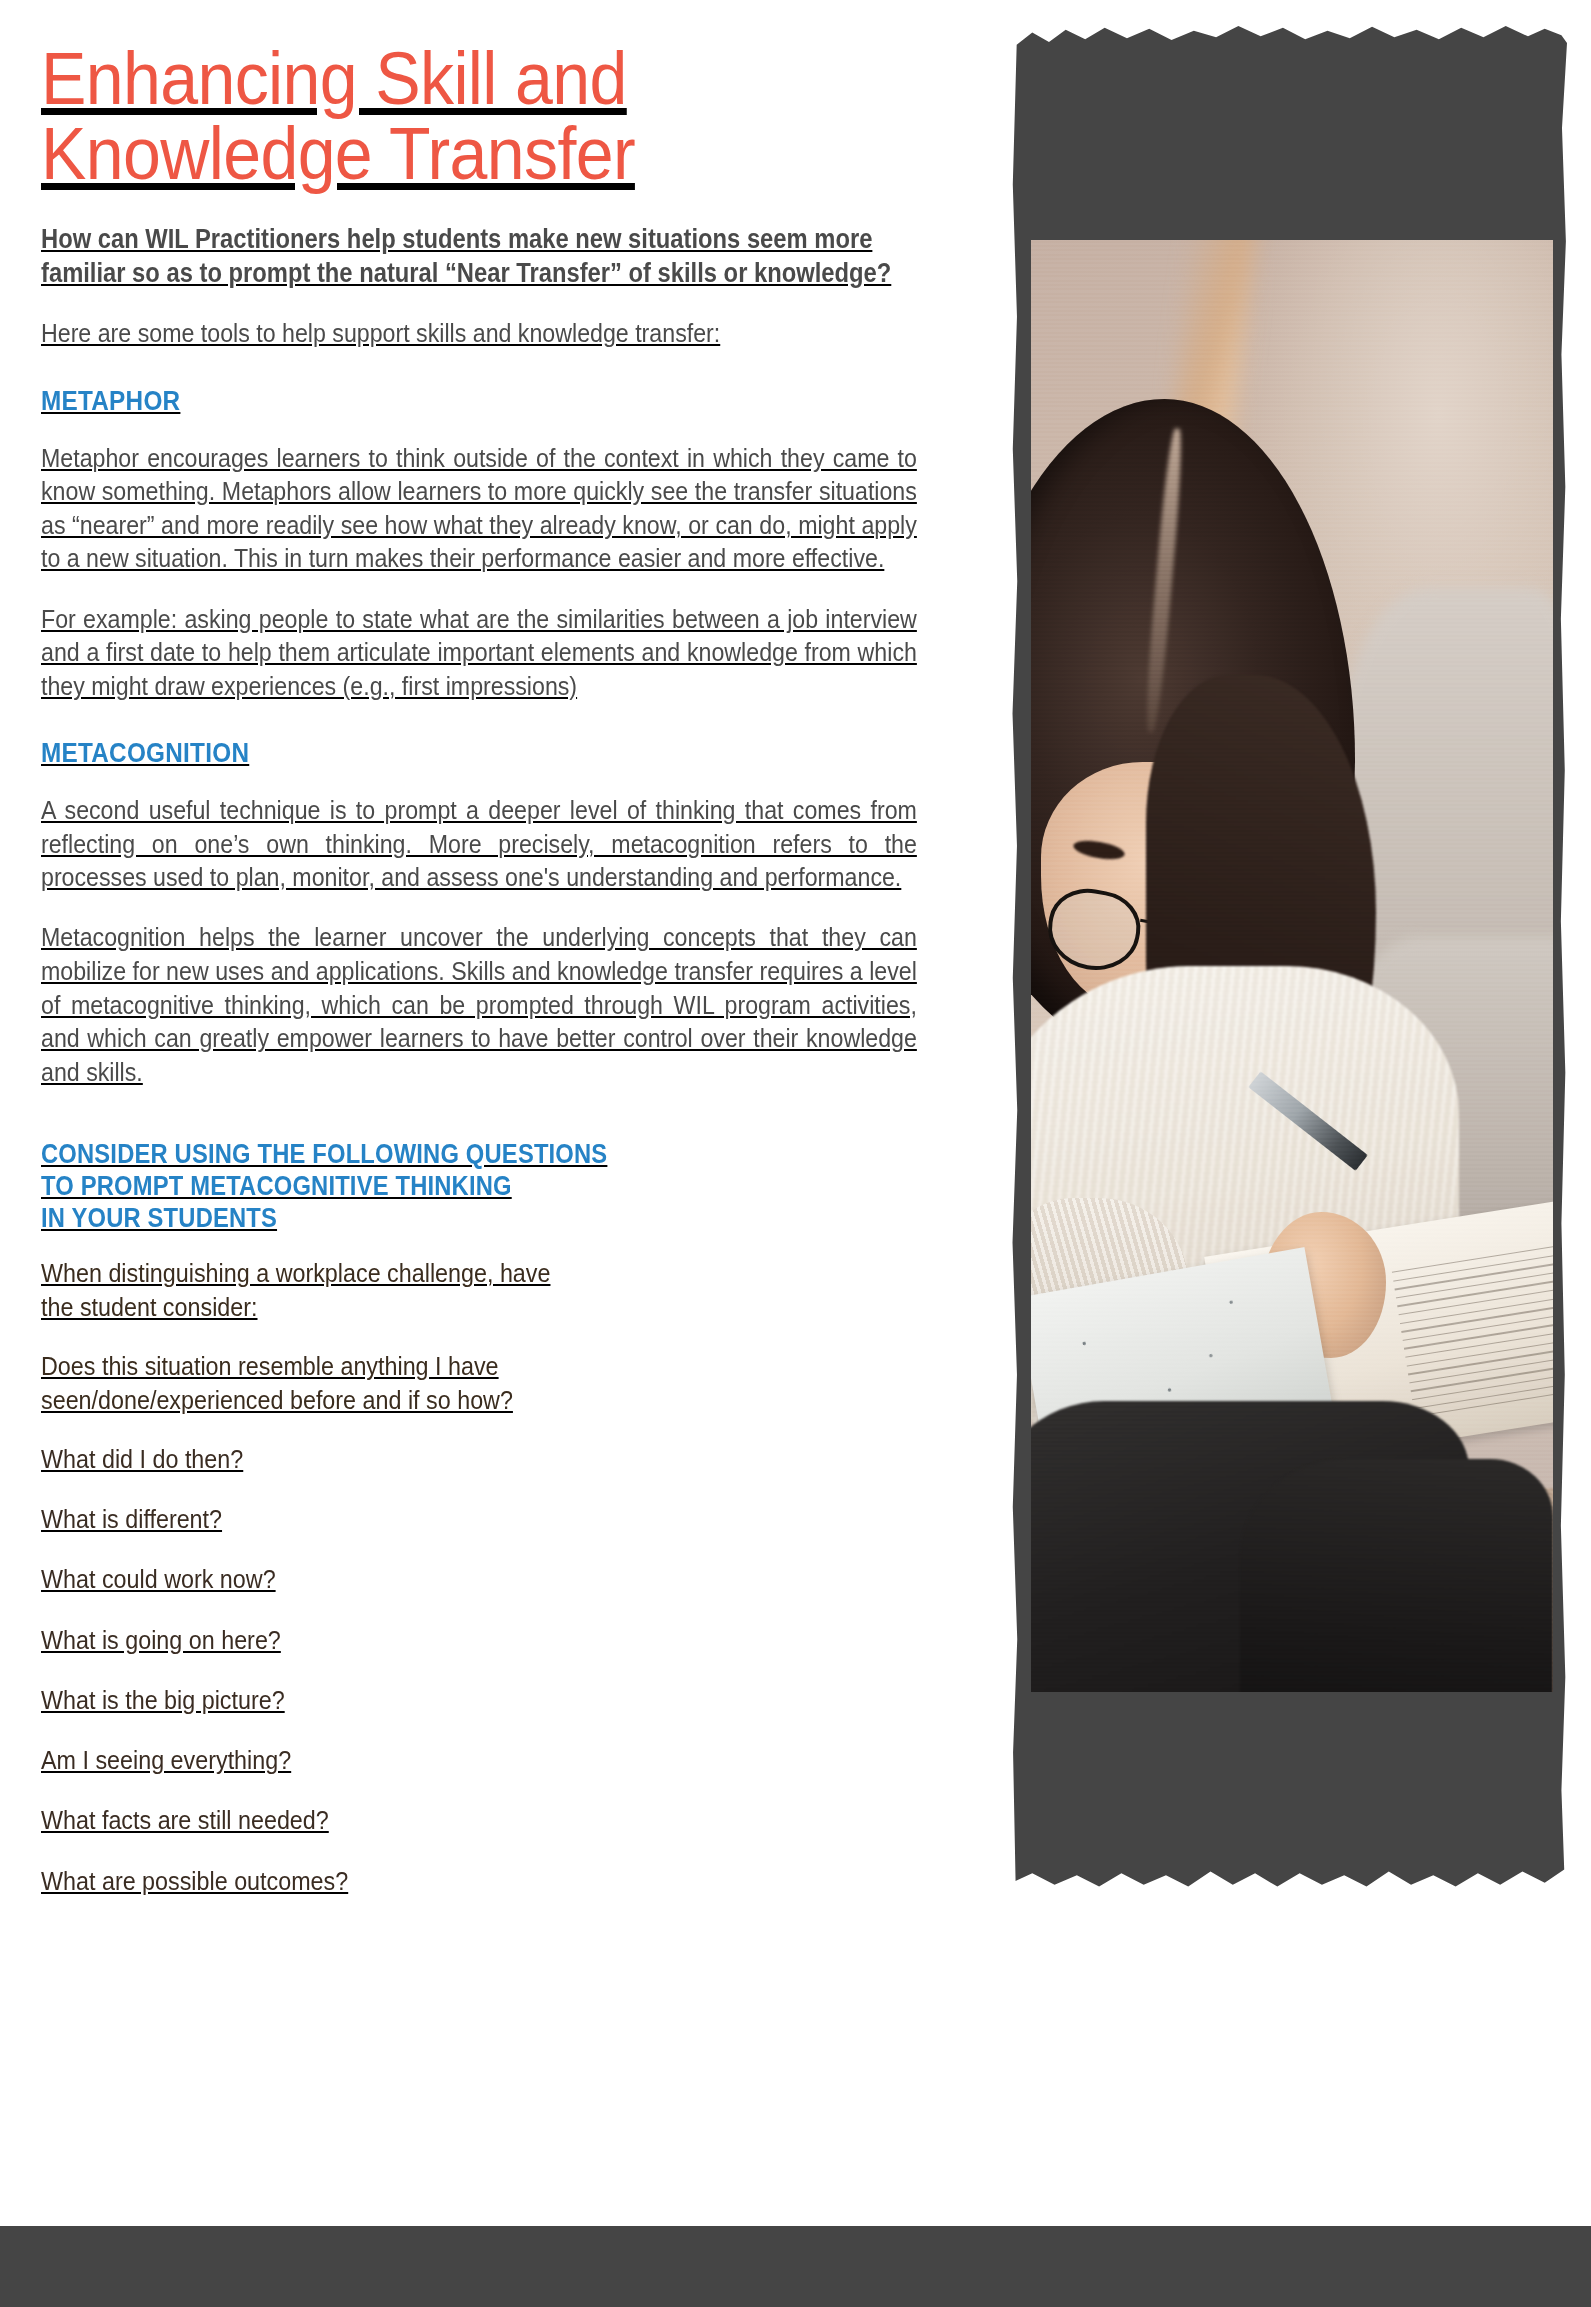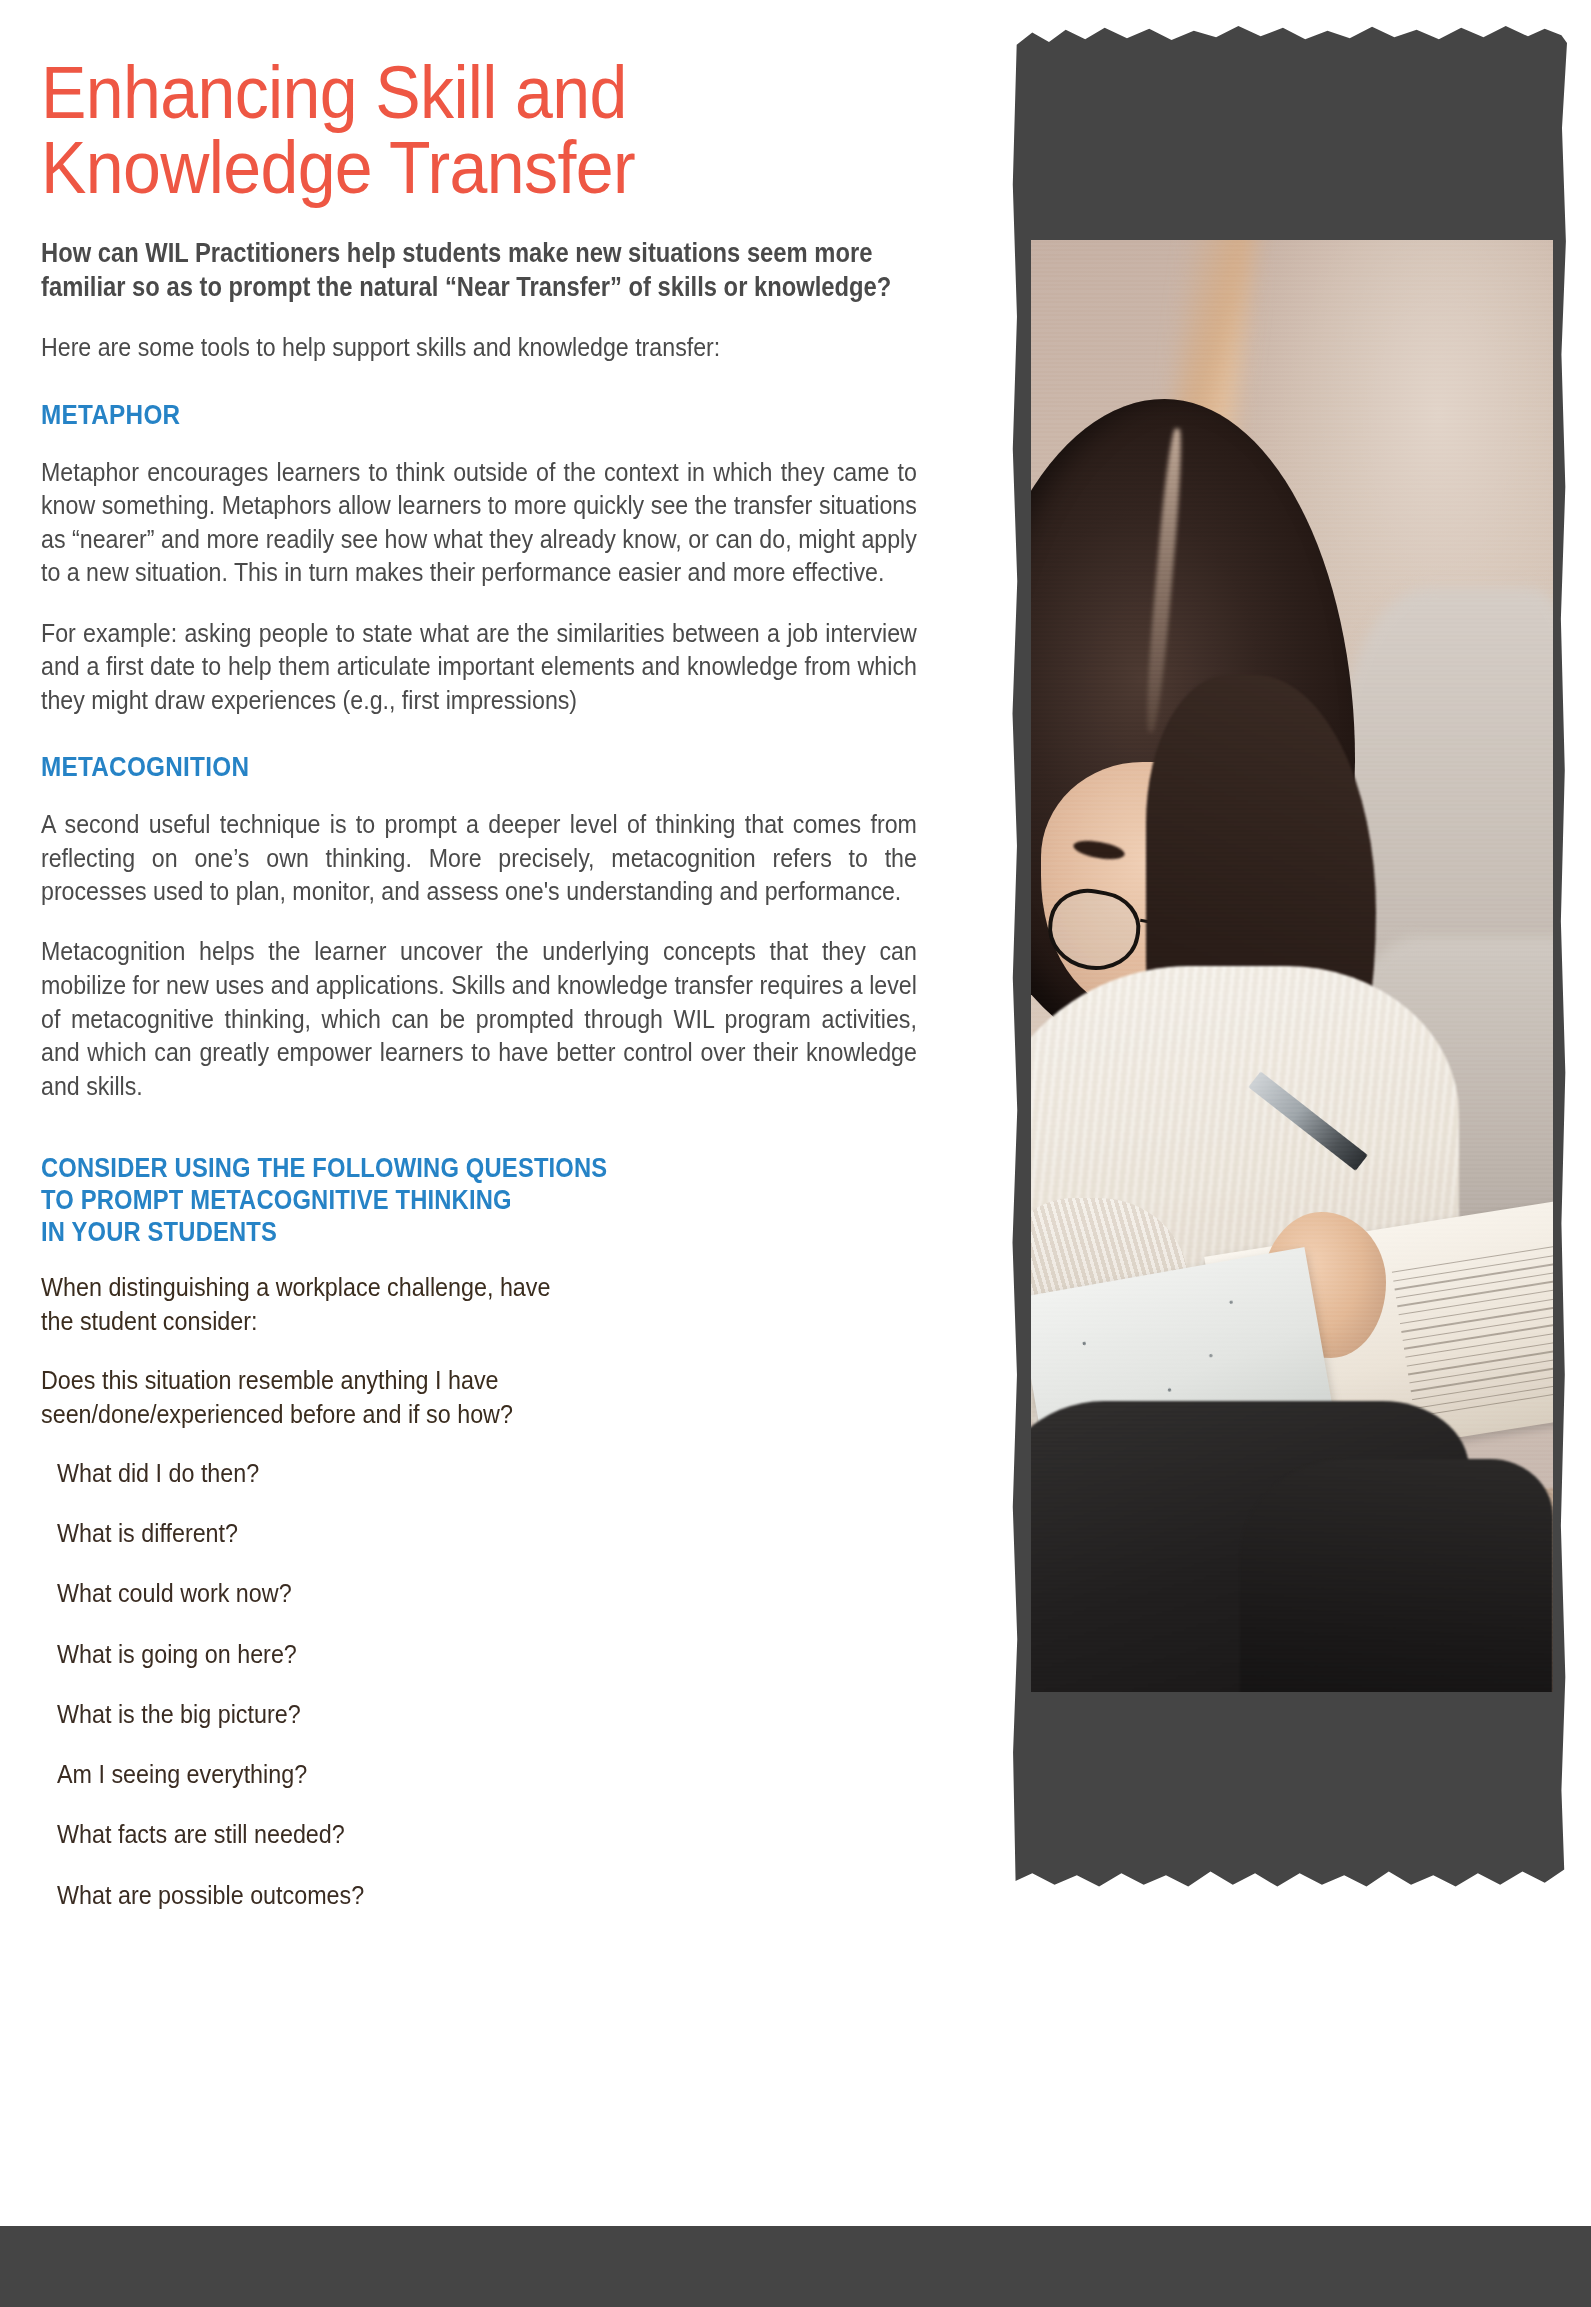--- a/index.html
+++ b/index.html
@@ -14,23 +14,24 @@
     position: relative;
     overflow: hidden;
     font-family: "Liberation Sans", sans-serif;
     -webkit-font-smoothing: antialiased;
   }
 
   
   #left-column {
     position: absolute;
     left: 41px;
-    top: 14px;
+    top: 0;
     width: 882px;
     height: 2227px;
+    text-decoration: underline;
   }
 
   #page-title {
     color: #ee5744;
     font-family: "Liberation Sans Narrow", "Liberation Sans", sans-serif;
     font-size: 74px;
     line-height: 1.02;
     letter-spacing: -0.7px;
     font-weight: 400;
     margin: 0;
@@ -93,21 +94,21 @@
     line-height: 1.26;
     margin-top: 22.5px;
     transform: scaleX(0.88);
     transform-origin: left top;
     width: 994px;
     white-space: pre-line;
   }
 
   #question-list {
     list-style: none;
-    margin: 16px;
+    margin: 0;
     padding: 0;
     margin-top: 22.5px;
   }
   #question-list li {
     color: #3a2c22;
     font-size: 26.5px;
     line-height: 1.2;
     margin-bottom: 28.5px;
     transform: scaleX(0.88);
     transform-origin: left top;

